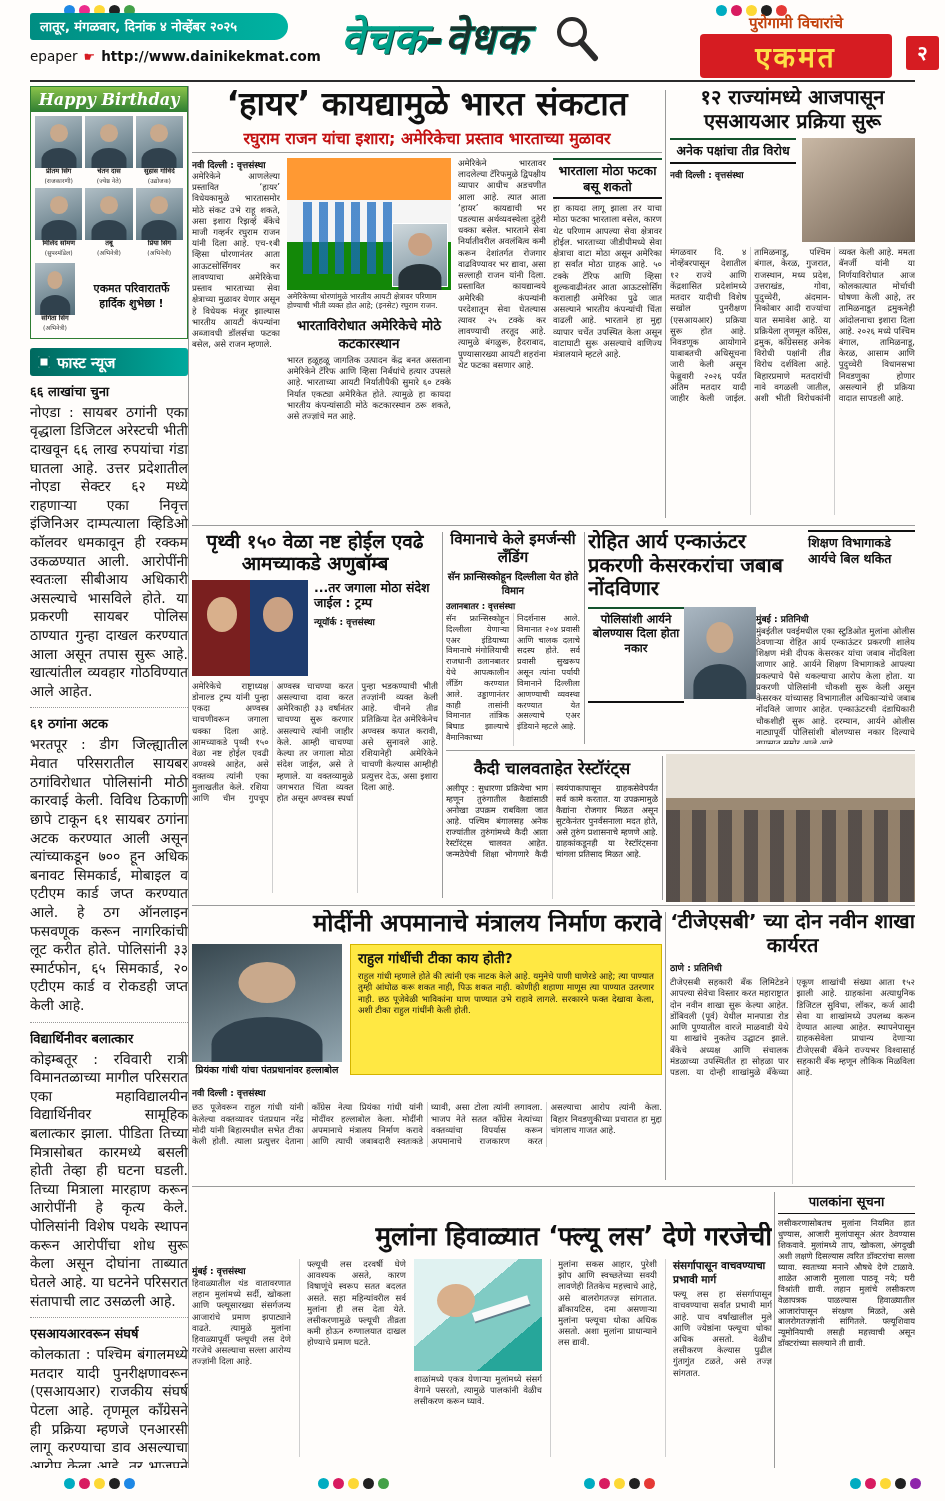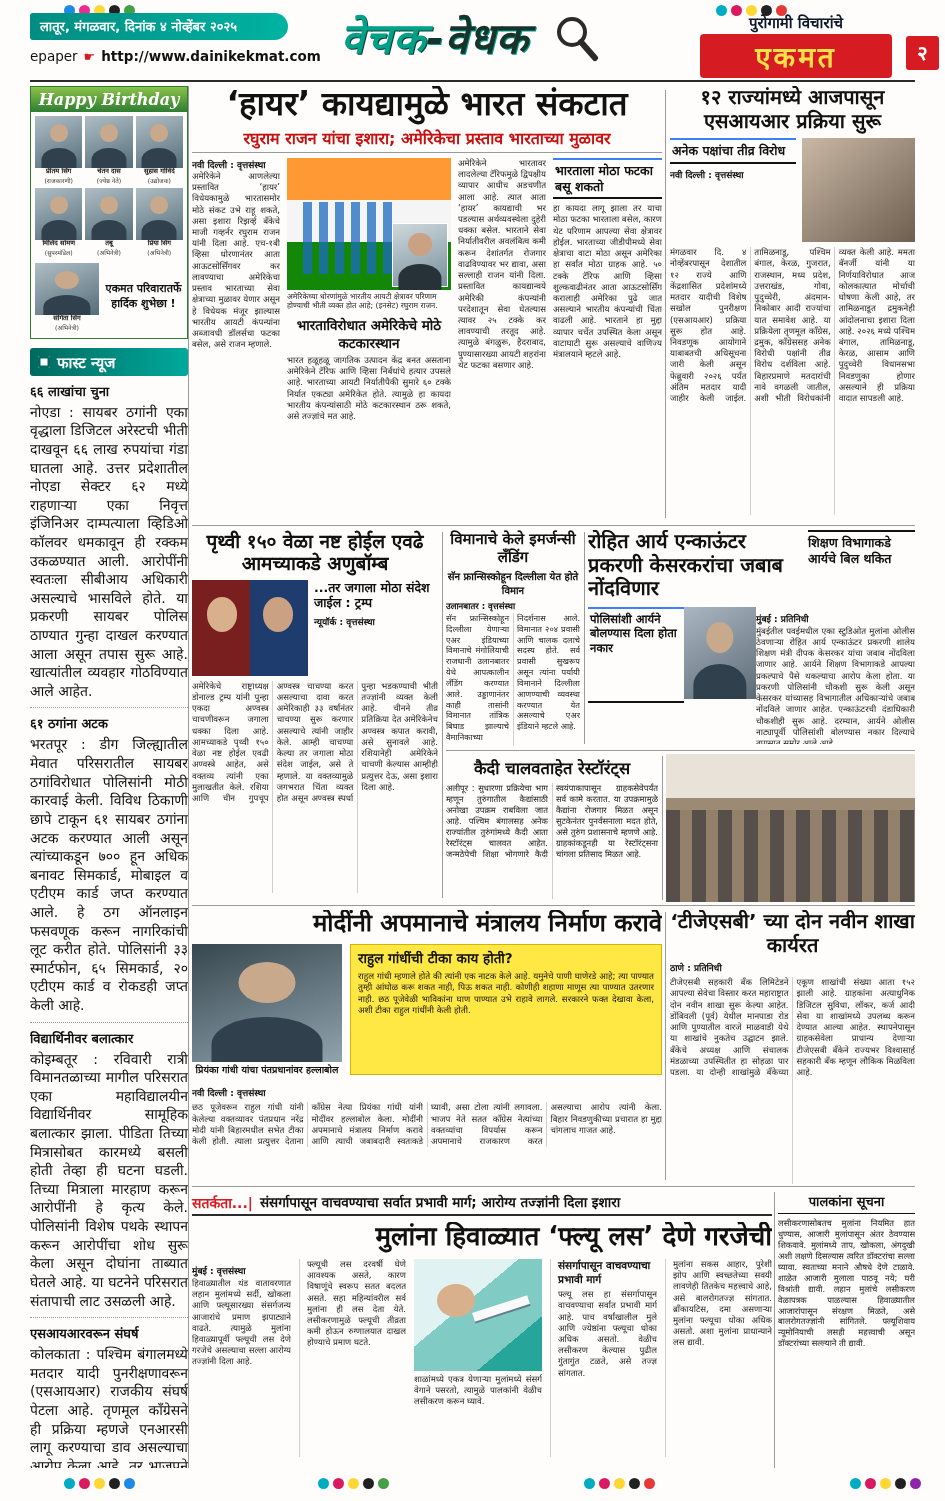--- a/index.html
+++ b/index.html
@@ -19,21 +19,21 @@
     line-height:27px;padding-left:10px;box-sizing:border-box;}
   .epaper-row{position:absolute;left:30px;top:48px;font-size:13.5px;display:flex;gap:6px;align-items:center;}
   .epaper-row .url{font-weight:bold;color:#111;}
   .pointer{color:#d61c22;font-size:13px;}
   .center-title{position:absolute;left:285px;top:8px;width:300px;text-align:center;
     font-size:42px;font-weight:800;font-style:italic;letter-spacing:1px;white-space:nowrap;}
   .ct-a{color:#00a189;text-shadow:1px 1px 0 #0d3b33;}
   .ct-b{color:#17332c;text-shadow:1px 1px 0 #00a189;}
   .magnifier{position:absolute;left:552px;top:12px;}
   .brand{position:absolute;left:700px;top:12px;width:192px;text-align:center;}
-  .brand-tag{color:#0f172a;font-weight:800;font-size:15px;}
+  .brand-tag{color:#c2410c;font-weight:800;font-size:15px;}
   .brand-box{margin-top:2px;background:#d61c22;color:#fde047;font-size:28px;font-weight:800;
     border-radius:4px;padding:3px 0;letter-spacing:3px;}
   .page-num{position:absolute;left:906px;top:36px;width:33px;height:34px;background:#d61c22;color:#fff;
     font-size:20px;font-weight:800;text-align:center;line-height:34px;border-radius:3px;}
   .header-rule{position:absolute;left:30px;top:80px;width:885px;border-top:2px solid #2b2b2b;}
   
   .sidebar{position:absolute;left:30px;top:86px;width:158px;height:1382px;overflow:hidden;}
   .bd-box{border:1px solid #2e7d32;}
   .bd-head{background:linear-gradient(180deg,#8bc34a,#2e7d32);color:#fff;text-align:center;
     font-family:"DejaVu Serif","Liberation Serif",serif;font-style:italic;font-weight:bold;
@@ -41,41 +41,41 @@
   .bd-grid{display:grid;grid-template-columns:repeat(3,1fr);gap:3px;padding:4px;}
   .bd-person{text-align:center;}
   .bd-photo{height:52px;background:linear-gradient(160deg,#b0bec5,#546e7a);position:relative;overflow:hidden;}
   .bd-photo::before{content:"";position:absolute;left:50%;top:14%;width:40%;height:36%;
     transform:translateX(-50%);border-radius:50%;background:#c9a98c;}
   .bd-photo::after{content:"";position:absolute;left:50%;bottom:-8%;width:78%;height:44%;
     transform:translateX(-50%);border-radius:50% 50% 0 0;background:#37474f;}
   .bd-name{font-size:6.6px;font-weight:bold;line-height:1.2;}
   .bd-role{font-size:6.2px;color:#333;}
   .bd-greet-row{display:flex;gap:5px;align-items:center;padding:2px 4px 6px;}
-  .bd-greet-person{width:64px;flex:none;text-align:center;}
+  .bd-greet-person{width:40px;flex:none;text-align:center;}
   .bd-greet{flex:1;font-size:11px;font-weight:800;text-align:center;line-height:1.35;}
   .fn-head-bar{margin-top:9px;background:linear-gradient(90deg,#00695f,#00a99d);color:#fff;
     font-weight:800;font-size:15px;padding:4px 8px 4px 8px;border-radius:3px;display:flex;gap:7px;align-items:center;}
   .fn-icon{width:12px;height:12px;background:#fff;display:inline-block;border-radius:2px;
     box-shadow:inset 0 0 0 2.5px #00695f;}
   .fn-item{padding:6px 0 7px;border-bottom:1px dotted #999;}
   .fn-item:last-child{border-bottom:none;}
   .fn-title{font-size:13px;font-weight:800;margin-bottom:3px;}
   .fn-body{font-size:14px;line-height:1.33;text-align:justify;}
   
   .art{position:absolute;overflow:hidden;box-sizing:border-box;}
   .hl-xl{font-size:33px;font-weight:800;text-align:center;line-height:1.12;}
   .hl-lg{font-size:24px;font-weight:800;text-align:right;line-height:1.15;}
   .hl-md{font-size:20px;font-weight:800;text-align:center;line-height:1.18;}
   .hl-flight{font-size:15px;font-weight:800;text-align:center;line-height:1.2;}
   .hl-prison{font-size:16.5px;font-weight:800;text-align:center;}
   .subhead-red{color:#c31212;font-size:16px;font-weight:800;text-align:center;margin:4px 0 2px;}
   .thin-rule{border-top:1px solid #9a9a9a;margin:3px 0 5px;}
-  .mini-box{border-top:2px solid #3b82f6;border-bottom:2px solid #111;font-weight:800;
-    font-size:12.5px;padding:3px 2px;line-height:1.25;}
+  .mini-box{border-top:2px solid #14532d;border-bottom:2px solid #111;font-weight:800;
+    font-size:12.5px;text-align:center;padding:3px 2px;line-height:1.25;}
   .photo{background:linear-gradient(150deg,#aab7c2,#5d6b76);position:relative;overflow:hidden;flex:none;}
   .portrait::before{content:"";position:absolute;left:50%;top:16%;width:38%;height:34%;
     transform:translateX(-50%);border-radius:50%;background:#c9a98c;}
   .portrait::after{content:"";position:absolute;left:50%;bottom:-8%;width:74%;height:46%;
     transform:translateX(-50%);border-radius:50% 50% 0 0;background:#30414d;}
   .flag-photo{background:linear-gradient(180deg,#ff9933 0 32%,#f5f5f5 32% 64%,#138808 64% 100%);}
   .flag-photo .bars{position:absolute;left:10%;bottom:12%;width:55%;height:55%;
     background:repeating-linear-gradient(90deg,#1a6abf 0 9px,transparent 9px 16px);opacity:.75;}
   .inset-portrait{position:absolute;right:3px;bottom:3px;width:54px;height:62px;
     background:linear-gradient(160deg,#cfd8dc,#78909c);border:1px solid #fff;}
@@ -329,45 +329,41 @@
       <div class="body-txt cols-4" style="margin-top:2px;">छठ पूजेवरून राहुल गांधी यांनी केलेल्या वक्तव्यावर पंतप्रधान नरेंद्र मोदी यांनी बिहारमधील सभेत टीका केली होती. त्याला प्रत्युत्तर देताना काँग्रेस नेत्या प्रियंका गांधी यांनी मोदींवर हल्लाबोल केला. मोदींनी अपमानाचे मंत्रालय निर्माण करावे आणि त्याची जबाबदारी स्वतःकडे घ्यावी, असा टोला त्यांनी लगावला. भाजप नेते सतत काँग्रेस नेत्यांच्या वक्तव्यांचा विपर्यास करून अपमानाचे राजकारण करत असल्याचा आरोप त्यांनी केला. बिहार निवडणुकीच्या प्रचारात हा मुद्दा चांगलाच गाजत आहे.</div>
     </div>
   </div>
 
   <div class="art" style="left:670px;top:910px;width:245px;height:274px;">
     <div class="hl-md">‘टीजेएसबी’ च्या दोन नवीन शाखा कार्यरत</div>
     <div class="byline" style="margin-top:4px;">ठाणे : प्रतिनिधी</div>
     <div class="body-txt cols-2 overflow" style="margin-top:3px;height:212px;">टीजेएसबी सहकारी बँक लिमिटेडने आपल्या सेवेचा विस्तार करत महाराष्ट्रात दोन नवीन शाखा सुरू केल्या आहेत. डोंबिवली (पूर्व) येथील मानपाडा रोड आणि पुण्यातील वारजे माळवाडी येथे या शाखांचे नुकतेच उद्घाटन झाले. बँकेचे अध्यक्ष आणि संचालक मंडळाच्या उपस्थितीत हा सोहळा पार पडला. या दोन्ही शाखांमुळे बँकेच्या एकूण शाखांची संख्या आता १५२ झाली आहे. ग्राहकांना अत्याधुनिक डिजिटल सुविधा, लॉकर, कर्ज आदी सेवा या शाखांमध्ये उपलब्ध करून देण्यात आल्या आहेत. स्थापनेपासून ग्राहकसेवेला प्राधान्य देणाऱ्या टीजेएसबी बँकेने राज्यभर विश्वासार्ह सहकारी बँक म्हणून लौकिक मिळविला आहे.</div>
   </div>
 
-  <div class="alert-bar">
-    <span class="alert-label">सतर्कता...|</span>
-    <span class="alert-text">संसर्गापासून वाचवण्याचा सर्वात प्रभावी मार्ग; आरोग्य तज्ज्ञांनी दिला इशारा</span>
-  </div>
 
   <div class="art" style="left:192px;top:1222px;width:580px;height:246px;">
     <div class="hl-lg" style="font-size:26px;">मुलांना हिवाळ्यात ‘फ्ल्यू लस’ देणे गरजेची</div>
     <div style="display:flex;gap:8px;margin-top:7px;height:198px;">
       <div class="overflow" style="flex:1;">
         <span class="byline">मुंबई : वृत्तसंस्था</span>
         <div class="body-txt">हिवाळ्यातील थंड वातावरणात लहान मुलांमध्ये सर्दी, खोकला आणि फ्ल्यूसारख्या संसर्गजन्य आजारांचे प्रमाण झपाट्याने वाढते. त्यामुळे मुलांना हिवाळ्यापूर्वी फ्ल्यूची लस देणे गरजेचे असल्याचा सल्ला आरोग्य तज्ज्ञांनी दिला आहे.</div>
       </div>
       <div class="overflow" style="flex:1;border-left:1px solid #cfcfcf;padding-left:7px;">
         <div class="body-txt">फ्ल्यूची लस दरवर्षी घेणे आवश्यक असते, कारण विषाणूंचे स्वरूप सतत बदलत असते. सहा महिन्यांवरील सर्व मुलांना ही लस देता येते. लसीकरणामुळे फ्ल्यूची तीव्रता कमी होऊन रुग्णालयात दाखल होण्याचे प्रमाण घटते.</div>
       </div>
       <div class="overflow" style="width:128px;flex:none;">
         <div class="photo vaccine-photo" style="height:112px;"></div>
         <div class="body-txt" style="margin-top:3px;">शाळांमध्ये एकत्र येणाऱ्या मुलांमध्ये संसर्ग वेगाने पसरतो, त्यामुळे पालकांनी वेळीच लसीकरण करून घ्यावे.</div>
       </div>
       <div class="overflow" style="flex:1;border-left:1px solid #cfcfcf;padding-left:7px;">
+        <div class="body-txt">मुलांना सकस आहार, पुरेशी झोप आणि स्वच्छतेच्या सवयी लावणेही तितकेच महत्त्वाचे आहे, असे बालरोगतज्ज्ञ सांगतात. ब्राँकायटिस, दमा असणाऱ्या मुलांना फ्ल्यूचा धोका अधिक असतो. अशा मुलांना प्राधान्याने लस द्यावी.</div>
+      </div>
+      <div class="overflow" style="flex:1;border-left:1px solid #cfcfcf;padding-left:7px;">
         <div style="font-weight:800;font-size:10.5px;line-height:1.3;margin-bottom:3px;">संसर्गापासून वाचवण्याचा प्रभावी मार्ग</div>
         <div class="body-txt">फ्ल्यू लस हा संसर्गापासून वाचवण्याचा सर्वांत प्रभावी मार्ग आहे. पाच वर्षांखालील मुले आणि ज्येष्ठांना फ्ल्यूचा धोका अधिक असतो. वेळीच लसीकरण केल्यास पुढील गुंतागुंत टळते, असे तज्ज्ञ सांगतात.</div>
-      </div>
-      <div class="overflow" style="flex:1;border-left:1px solid #cfcfcf;padding-left:7px;">
-        <div class="body-txt">मुलांना सकस आहार, पुरेशी झोप आणि स्वच्छतेच्या सवयी लावणेही तितकेच महत्त्वाचे आहे, असे बालरोगतज्ज्ञ सांगतात. ब्राँकायटिस, दमा असणाऱ्या मुलांना फ्ल्यूचा धोका अधिक असतो. अशा मुलांना प्राधान्याने लस द्यावी.</div>
       </div>
     </div>
   </div>
 
   <div class="art" style="left:778px;top:1192px;width:137px;height:276px;">
     <div class="side-col-head">पालकांना सूचना</div>
     <div class="body-txt overflow" style="font-size:8.3px;height:240px;">लसीकरणासोबतच मुलांना नियमित हात धुण्यास, आजारी मुलांपासून अंतर ठेवण्यास शिकवावे. मुलांमध्ये ताप, खोकला, अंगदुखी अशी लक्षणे दिसल्यास त्वरित डॉक्टरांचा सल्ला घ्यावा. स्वतःच्या मनाने औषधे देणे टाळावे. शाळेत आजारी मुलाला पाठवू नये; घरी विश्रांती द्यावी. लहान मुलांचे लसीकरण वेळापत्रक पाळल्यास हिवाळ्यातील आजारांपासून संरक्षण मिळते, असे बालरोगतज्ज्ञांनी सांगितले. फ्ल्यूशिवाय न्यूमोनियाची लसही महत्त्वाची असून डॉक्टरांच्या सल्ल्याने ती द्यावी.</div>
   </div>
 
   <div class="dots" style="left:64px;top:1478px;">

